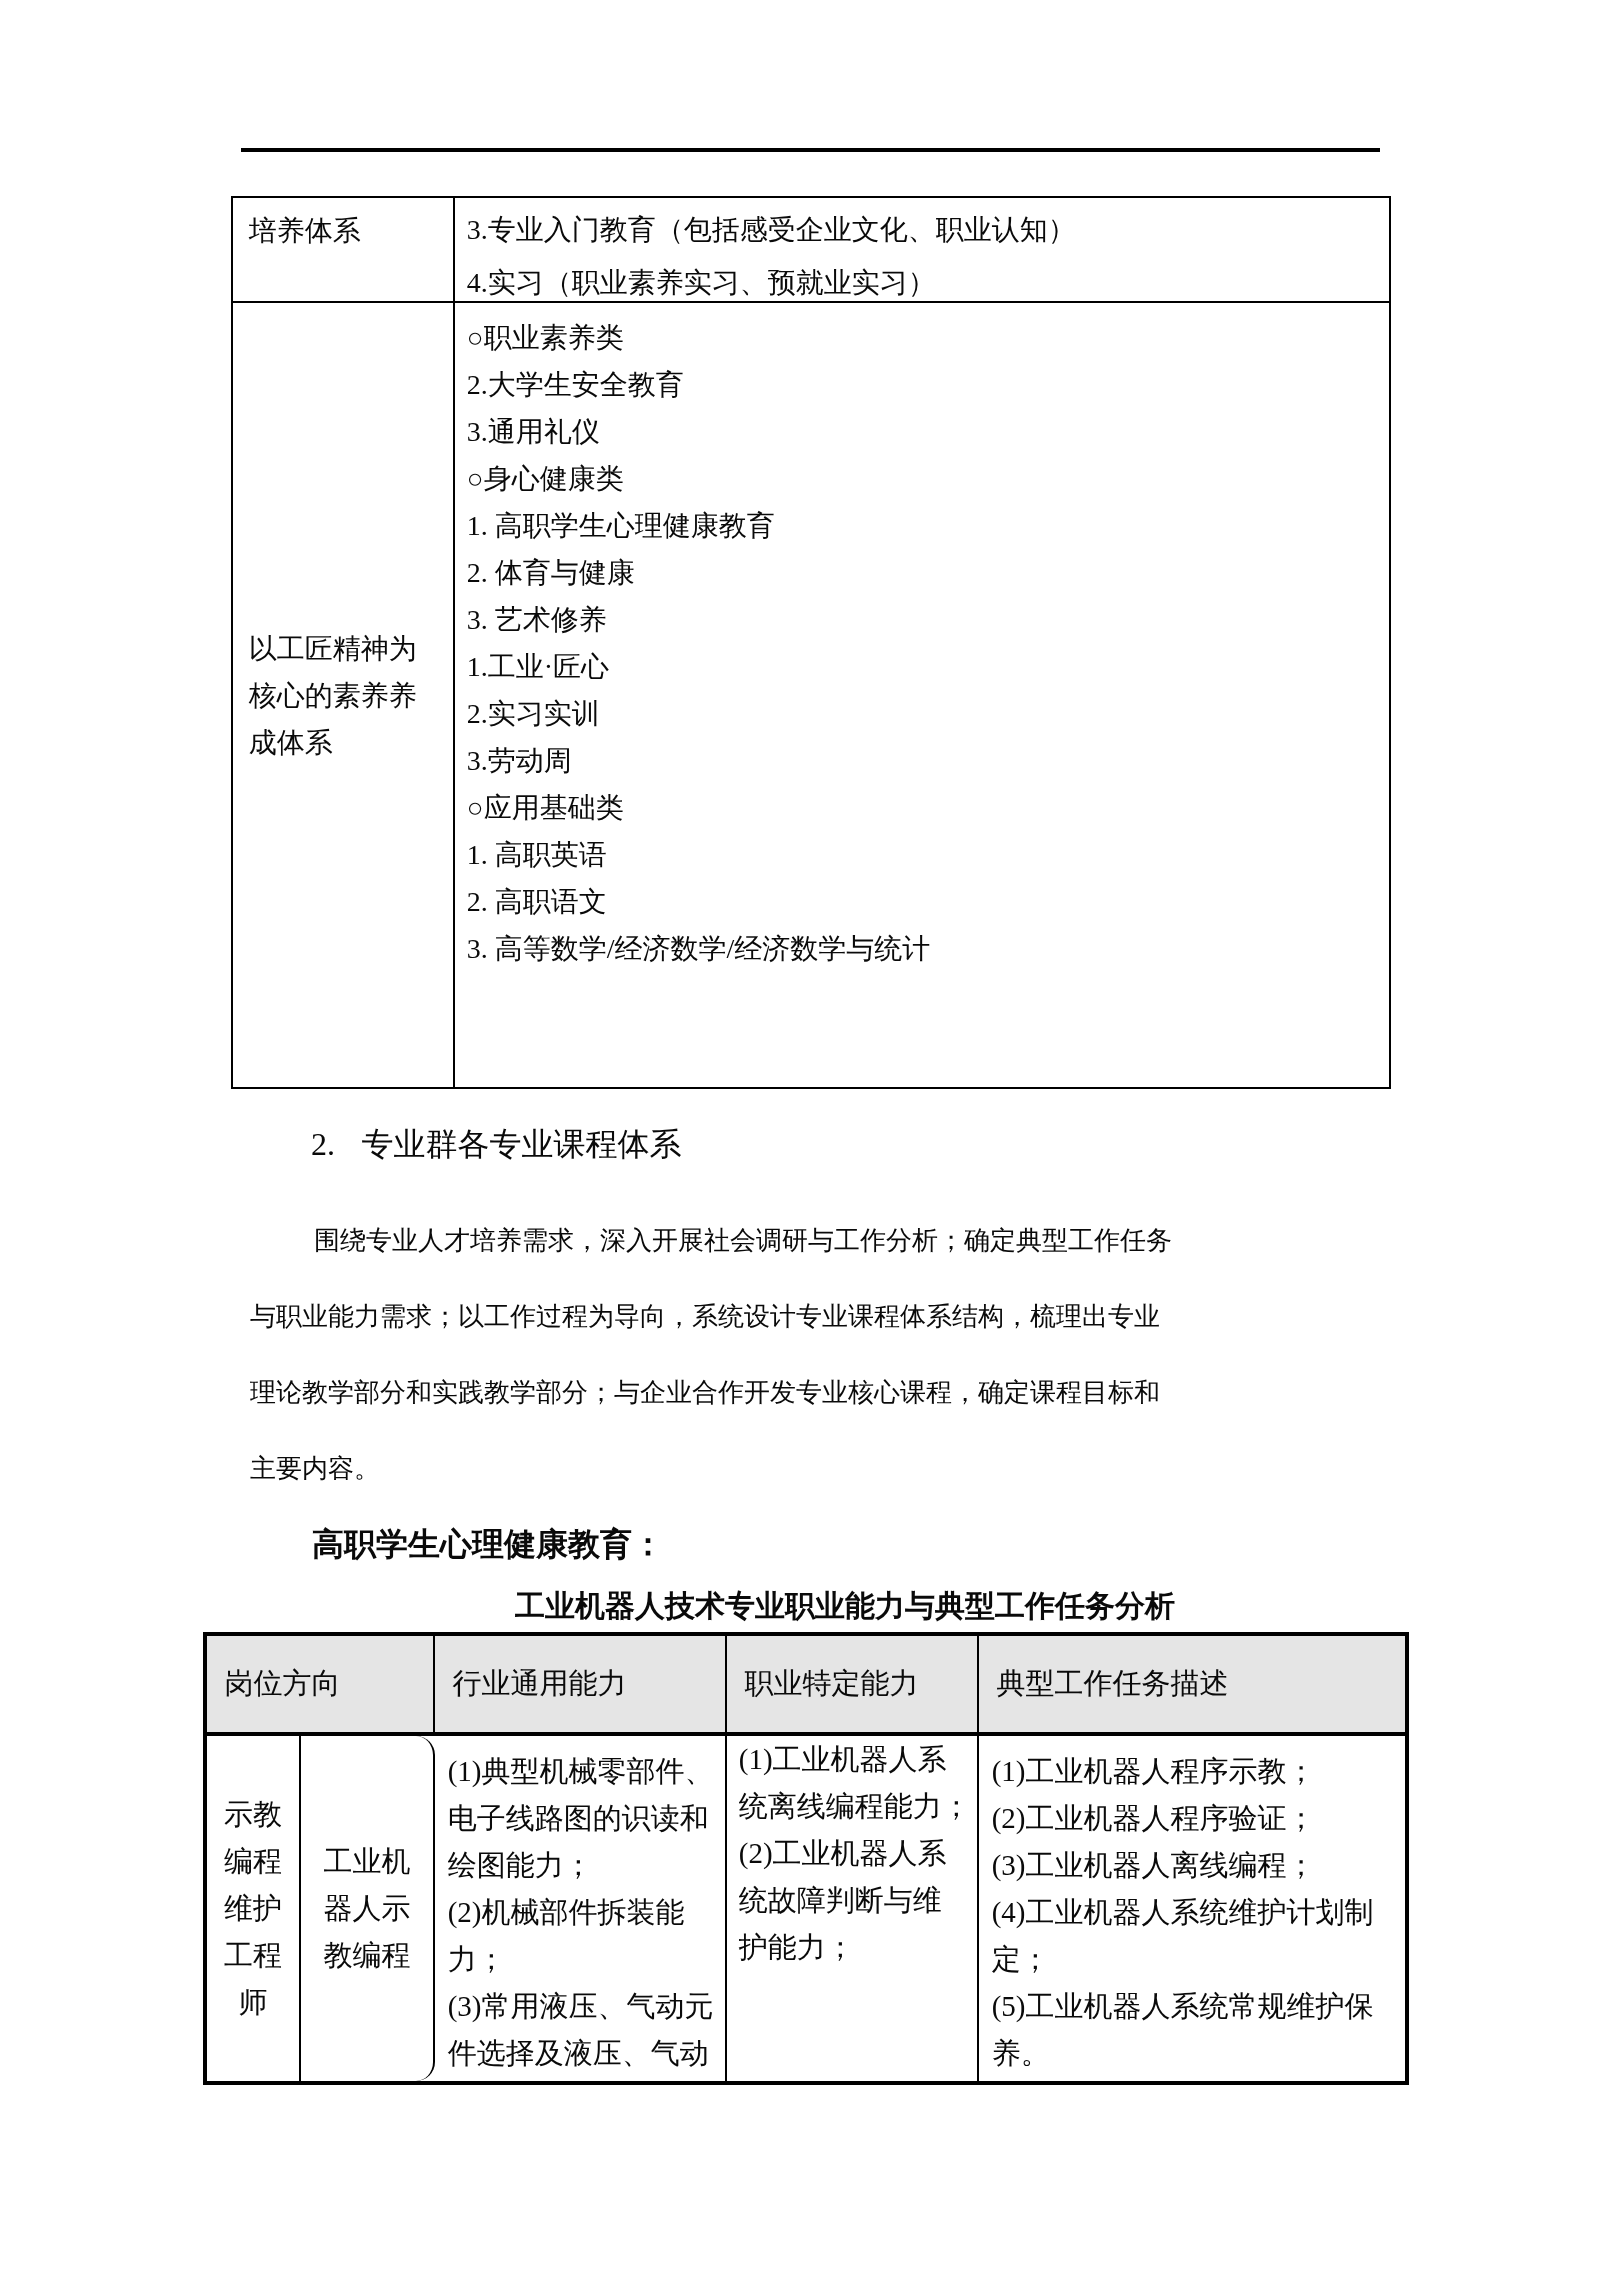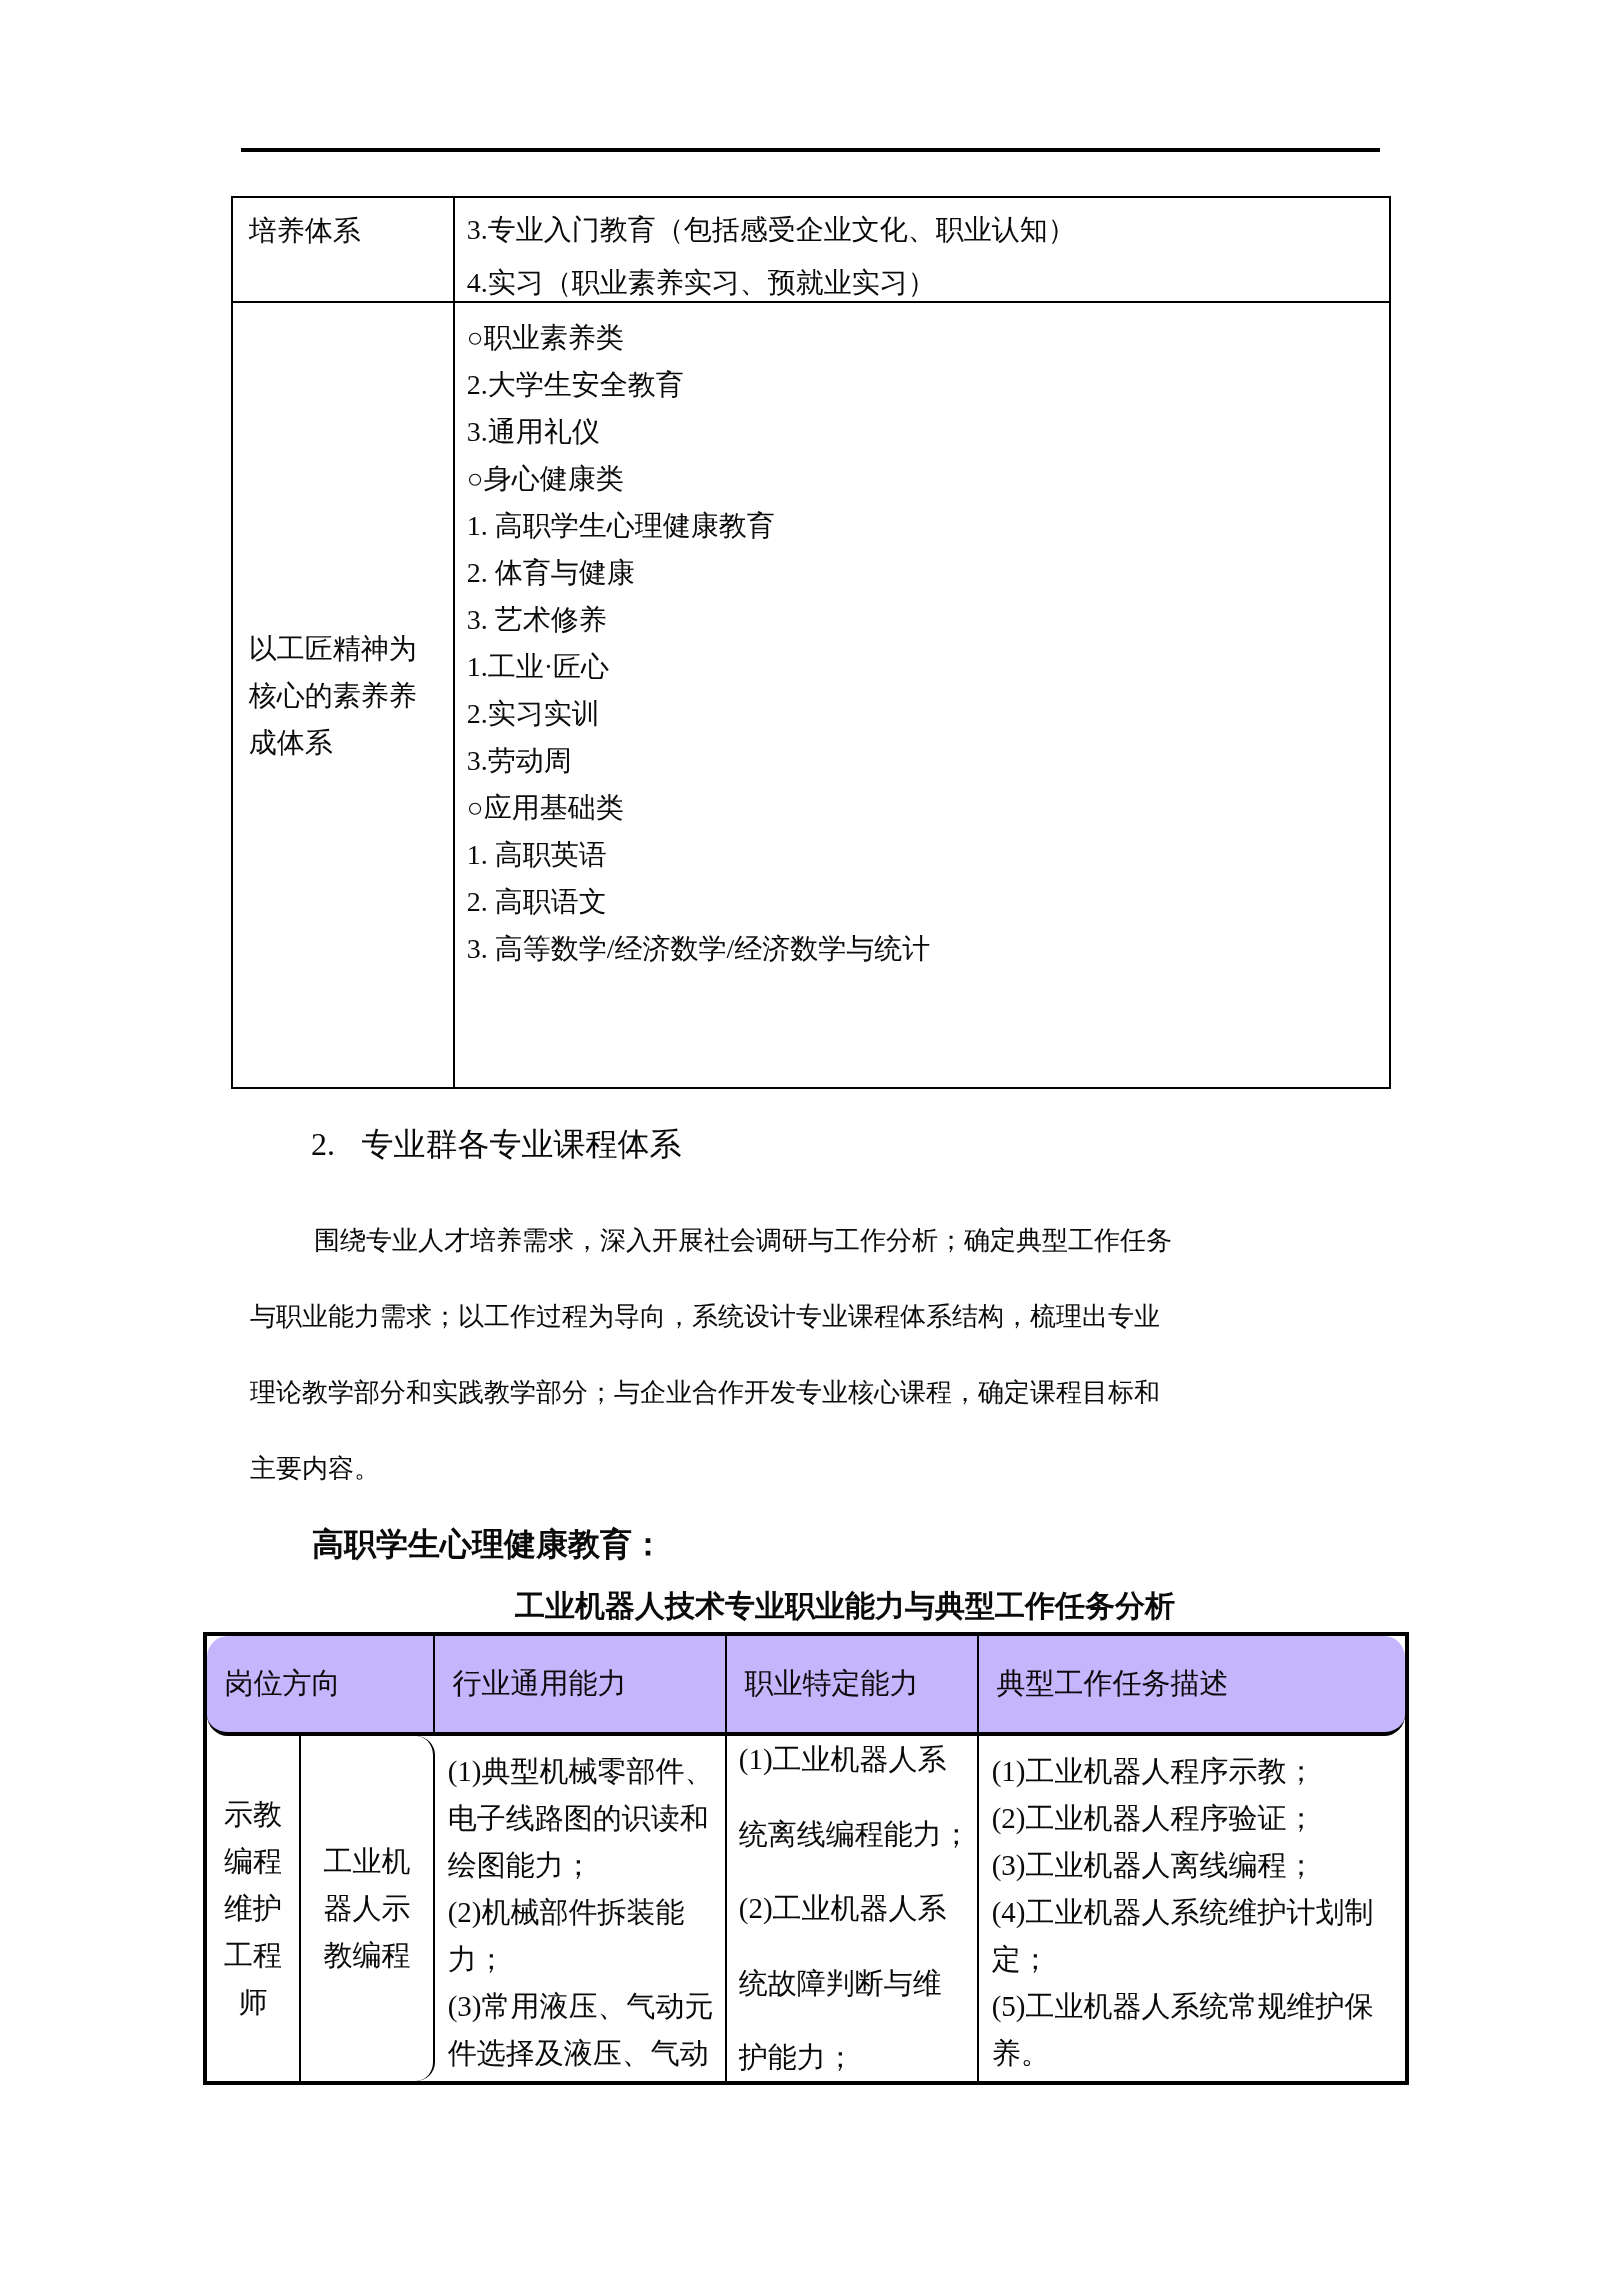--- a/index.html
+++ b/index.html
@@ -34,35 +34,35 @@
   .para{position:absolute;left:250px;top:1203px;width:1127px;font-size:26px;}
   .para .ln{height:76px;line-height:76px;white-space:nowrap;}
   .para .ln:first-child{text-indent:64px;}
   .subhead{position:absolute;left:312px;top:1525px;font-size:32px;font-weight:bold;line-height:39px;}
   .t2title{position:absolute;left:242px;top:1587px;width:1206px;text-align:center;
            font-size:30px;font-weight:bold;line-height:37px;}
 
   
   .t2{position:absolute;left:203px;top:1632px;width:1206px;box-sizing:border-box;
       border:4.9px solid #000;font-size:29px;}
-  .t2 .head{display:flex;height:96px;border-bottom:4.9px solid #000;background:#c4b5fd;border-radius:21px;}
+  .t2 .head{display:flex;height:96px;border-bottom:4.9px solid #000;background:#e5e5e5;}
   .t2 .head .hc{display:flex;align-items:center;box-sizing:border-box;padding-left:17.6px;}
   .t2 .hc1{width:228px;border-right:2.9px solid #000;}
   .t2 .hc2{width:292px;border-right:2.9px solid #000;}
   .t2 .hc3{width:252px;border-right:2.9px solid #000;}
   .t2 .hc4{flex:1;}
   .t2 .body{display:flex;height:345px;}
   .t2 .bc{box-sizing:border-box;line-height:47px;}
   .t2 .bc1a{width:94px;border-right:2px solid #000;display:flex;flex-direction:column;
             justify-content:center;align-items:center;}
   .t2 .bc1b{width:134px;border-right:2.9px solid #000;display:flex;flex-direction:column;
             justify-content:center;align-items:center;border-radius:19px;}
   .t2 .bc2{width:292px;border-right:2.9px solid #000;padding:11.8px 5.9px 0 12.7px;}
   .t2 .bc3{width:252px;border-right:2.9px solid #000;display:flex;flex-direction:column;
-           justify-content:space-between;padding-left:11.8px;}
+           justify-content:flex-start;padding-left:11.8px;}
   .t2 .bc4{flex:1;padding:11.8px 5.9px 0 12.7px;}
   .ln{white-space:nowrap;}
 </style>
 </head>
 <body>
 
 <div class="page">
 
   <div class="rule"></div>
 

